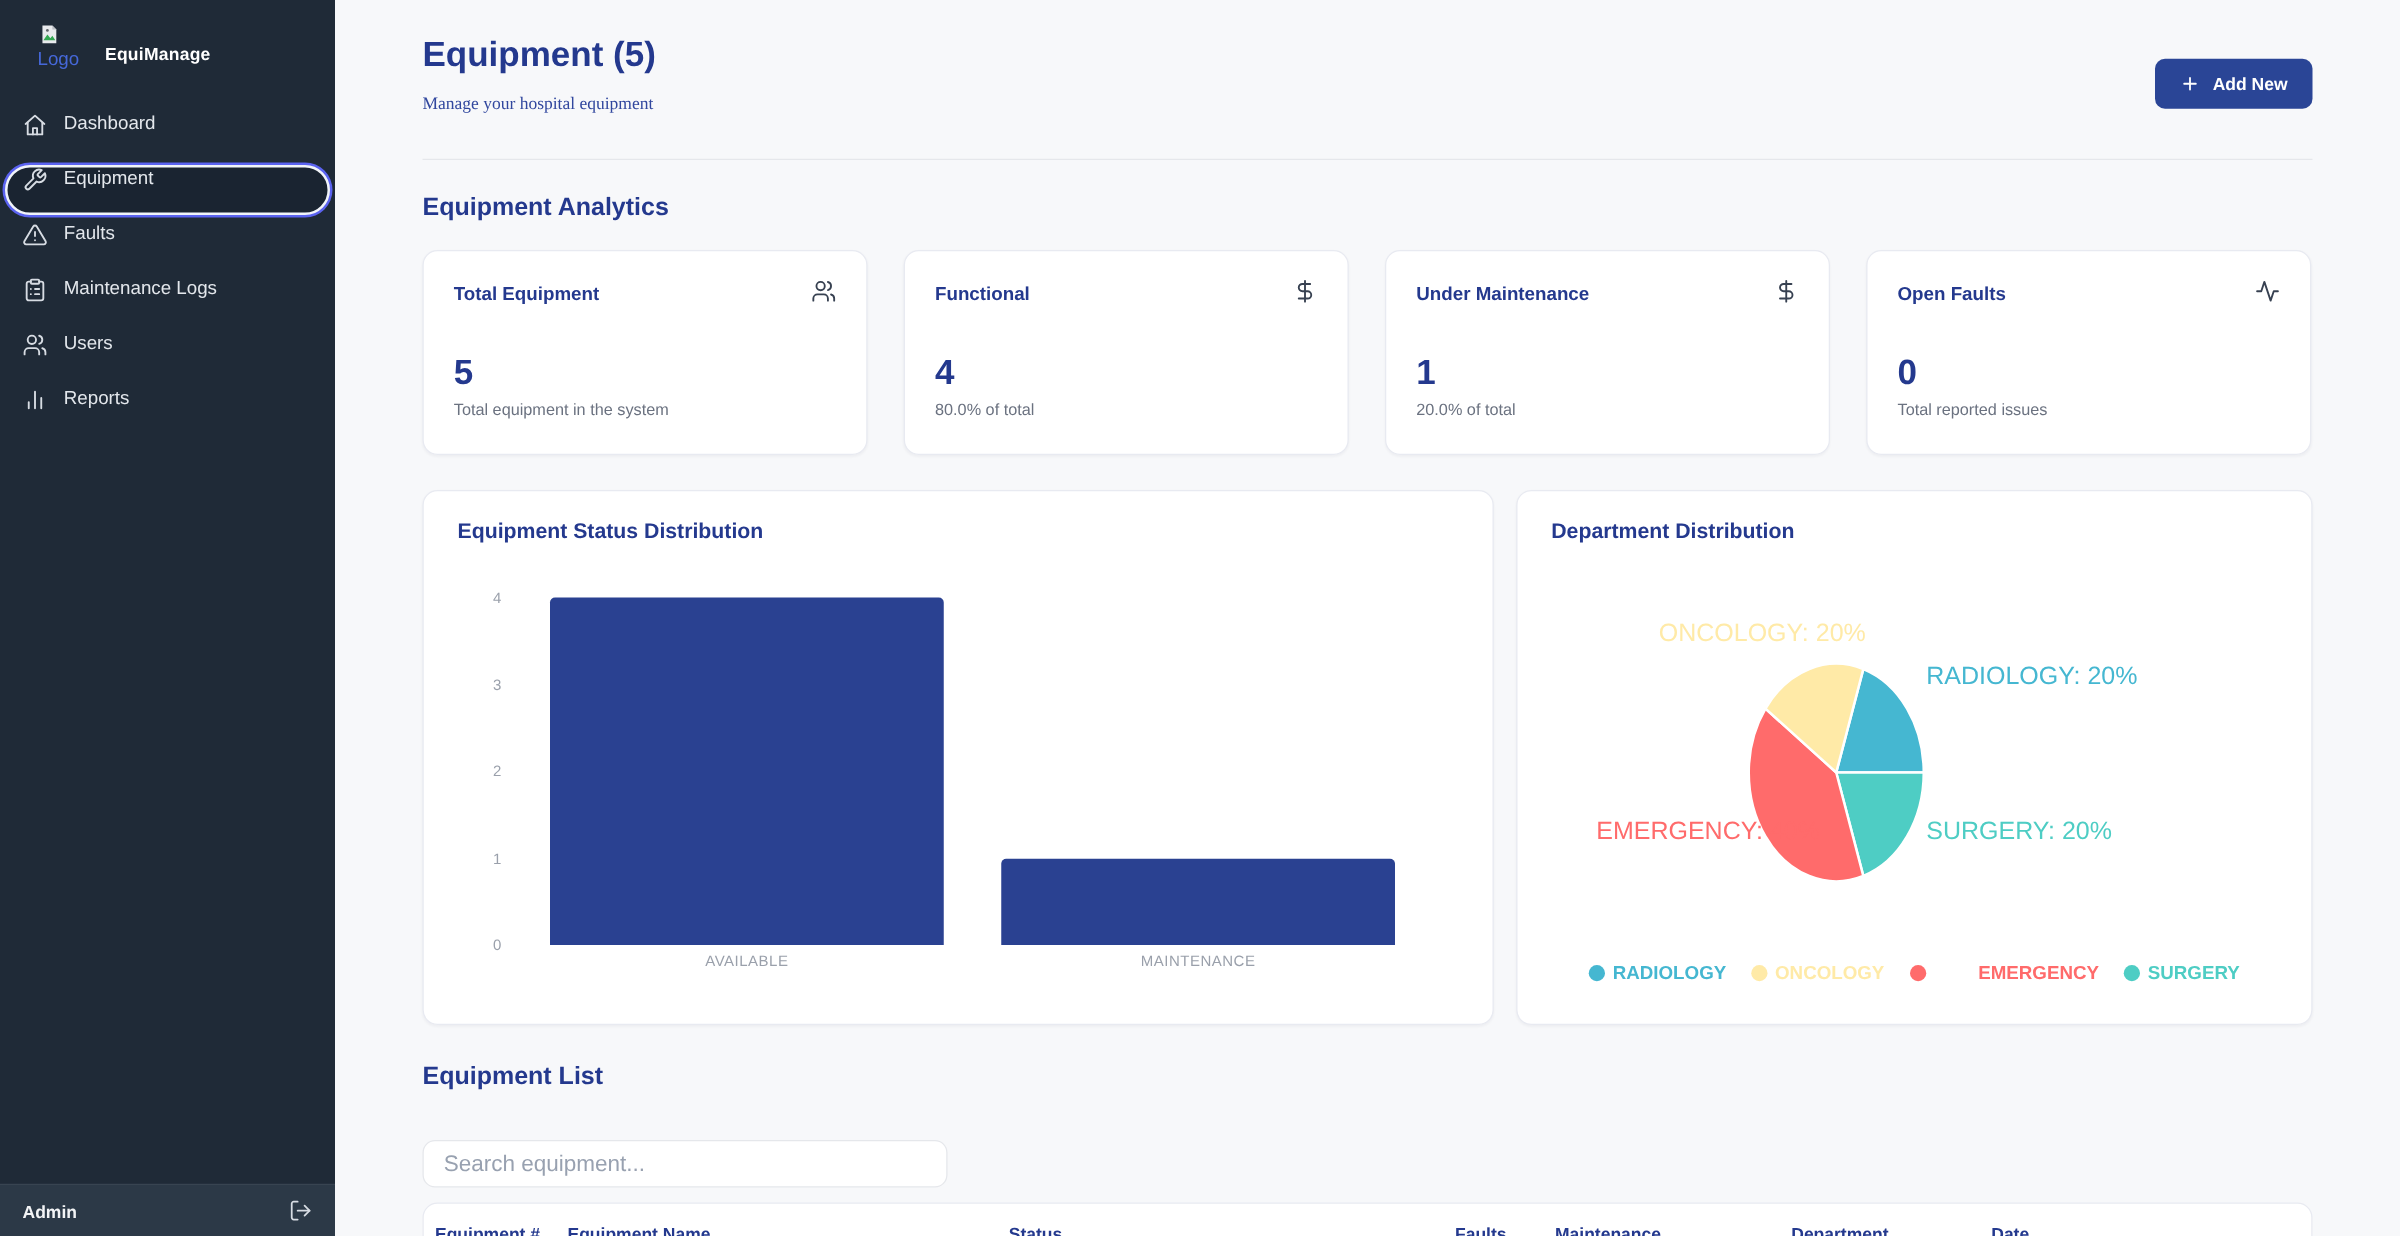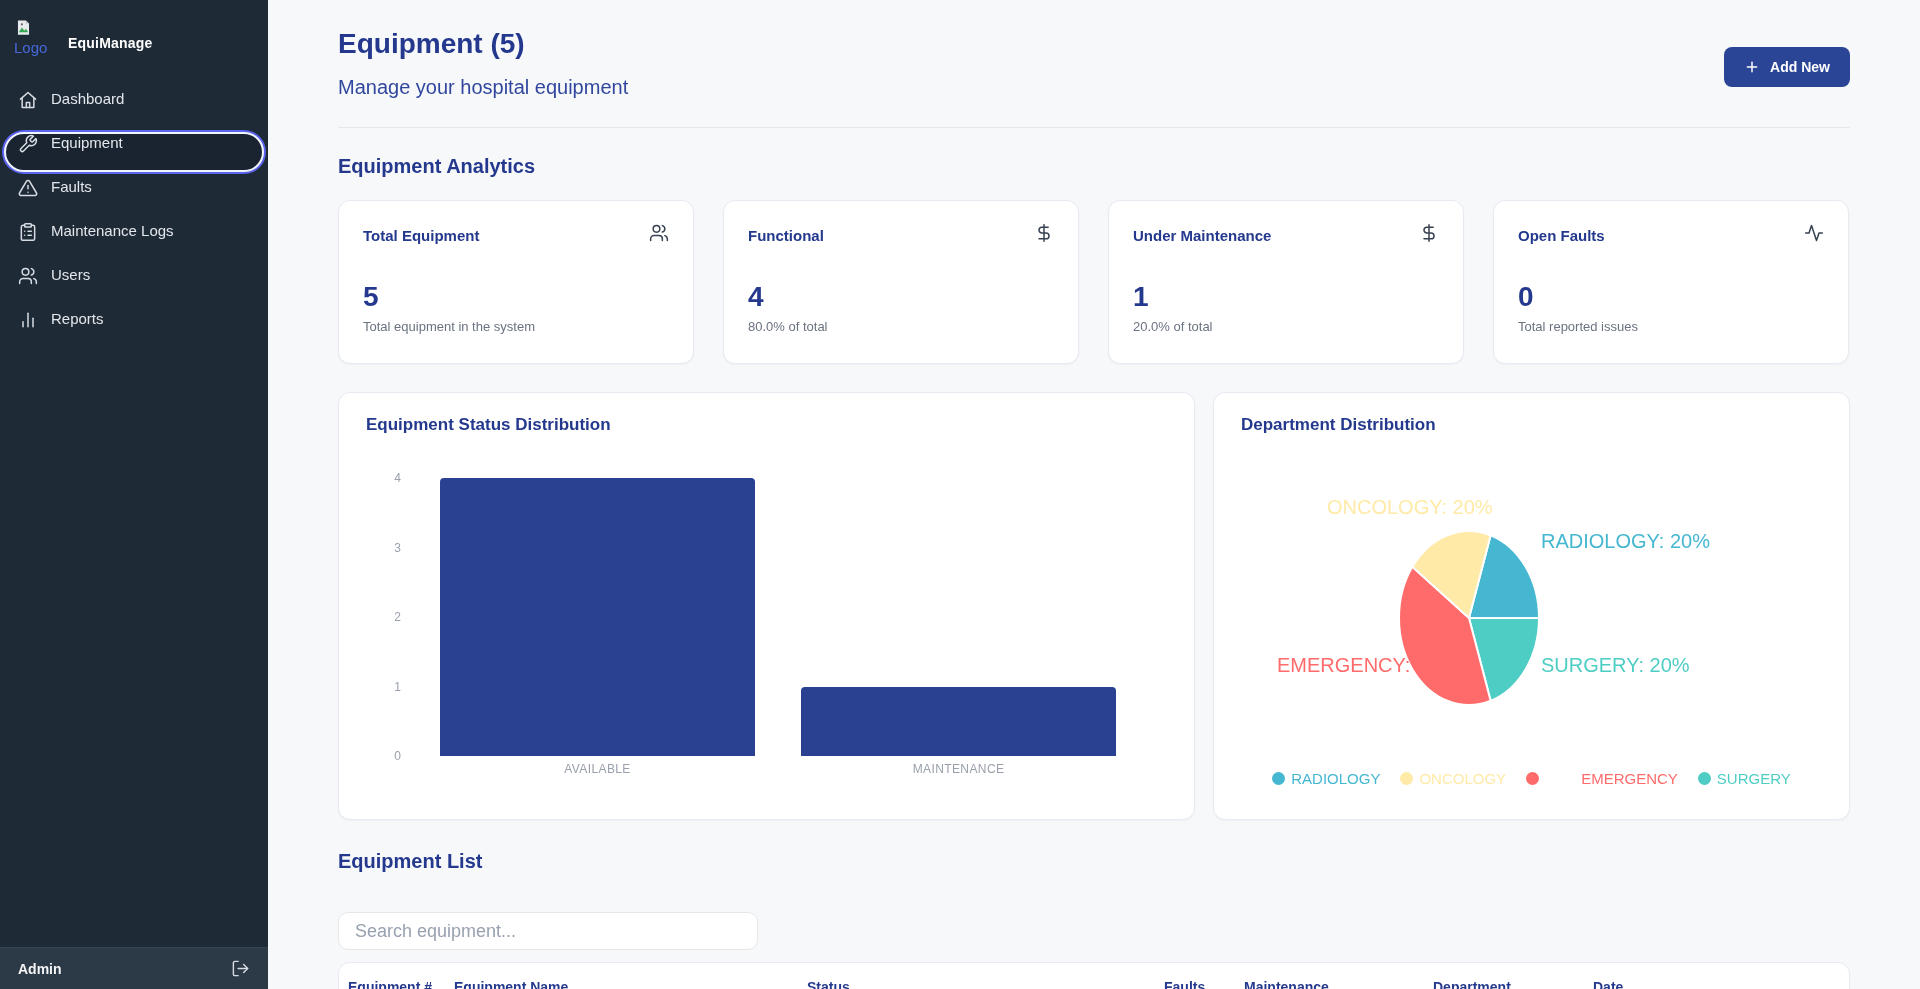--- a/index.html
+++ b/index.html
@@ -1,40 +1,40 @@
 <!DOCTYPE html>
 <html><head>
 <meta charset="utf-8">
 <style>
   * { margin:0; padding:0; box-sizing:border-box; }
   html,body { width:1920px; height:989px; overflow:hidden; }
   body { font-family:"Liberation Sans", sans-serif; background:#f7f8fa; position:relative; }
 
   
-  .sidebar { position:absolute; left:0; top:0; width:268px; height:989px; background:#1f2a37; color:#e3e7ec; }
+  .sidebar { position:absolute; left:0; top:0; width:268px; height:989px; background:#1f2a37; color:#e3e7ec;padding-left:16px; }
   .logo-row { display:flex; align-items:center; gap:14px; padding:18px 16px 10px 14px; }
   .broken-img { width:40px; height:50px; overflow:hidden; display:flex; flex-direction:column; align-items:flex-start; }
   .broken-img svg { width:19px; height:19px; }
   .broken-alt { color:#4668d9; font-size:15px; white-space:nowrap; margin-top:2px; }
   .brand { font-size:14px; font-weight:800; color:#fff; letter-spacing:.2px; }
   .nav { position:absolute; top:88px; left:0; right:0; padding:0 4px; }
   .nav-item { display:flex; align-items:flex-start; gap:13px; height:40px; margin-bottom:4px; padding:0 12px;
               border-radius:9999px; font-size:15px; font-weight:500; color:#e3e7ec; cursor:pointer; border:2px solid transparent; }
   .nav-item svg { width:20px; height:20px; stroke:#d7dce3; }
   .nav-item.active { background:#1a2431; border:2px solid #f1f4f9; box-shadow:0 0 0 2px #5b63f0; }
   .sidebar-footer { position:absolute; left:0; bottom:0; width:268px; height:42px; background:#2c3947;
                     display:flex; align-items:center; justify-content:space-between; padding:0 18px;
                     border-top:1px solid rgba(255,255,255,.06); }
   .sidebar-footer .user { font-size:14px; font-weight:600; color:#f3f4f6; }
   .sidebar-footer svg { width:19px; height:19px; stroke:#d7dce3; cursor:pointer; }
 
   
   .main { position:absolute; left:268px; top:0; width:1652px; height:989px; }
   .page-title { position:absolute; left:70px; top:28px; font-size:28px; font-weight:800; color:#24398e; }
-  .page-subtitle { position:absolute; left:70px; top:76px; font-size:20px; color:#31479e; }
+  .page-subtitle { position:absolute; left:70px; top:76px; font-size:14px; color:#31479e;font-family:Liberation Serif, serif; }
   .add-btn { position:absolute; right:70px; top:47px; height:40px; padding:0 20px; background:#2a4596; color:#fff;
              border:none; border-radius:8px; font-size:14px; font-weight:600; font-family:inherit;
              display:flex; align-items:center; gap:10px; cursor:pointer; }
   .add-btn svg { width:16px; height:16px; stroke:#fff; }
   .header-divider { position:absolute; left:70px; right:70px; top:127px; height:1px; background:#e5e7eb; }
   .section-title { font-size:20px; font-weight:700; color:#24398e; }
   .analytics-title { position:absolute; left:70px; top:155px; }
 
   
   .cards-row { position:absolute; left:70px; top:200px; width:1512px; display:flex; gap:29px; }
@@ -57,21 +57,21 @@
   .bar-yaxis span { position:absolute; right:0; transform:translateY(-50%); font-size:12px; color:#9aa0ab; }
   .bar-plot { position:absolute; left:78px; right:55px; top:85px; height:278px; display:flex; align-items:flex-end; }
   .bar-cell { flex:1; height:100%; display:flex; align-items:flex-end; justify-content:center; }
   .bar-rect { width:87%; background:#2a4191; border-radius:4px 4px 0 0; }
   .bar-xlabels { position:absolute; left:78px; right:55px; top:369px; display:flex; }
   .bar-xlabels span { flex:1; text-align:center; font-size:12px; color:#9aa0ab; letter-spacing:.4px; }
 
   .pie-svg { position:absolute; left:175px; top:128px; width:160px; height:194px; }
   .pie-callout { position:absolute; font-size:20px; font-weight:500; white-space:nowrap; }
   .pie-legend { position:absolute; left:0; right:0; bottom:32px; display:flex; justify-content:center; gap:20px; }
-  .legend-item { display:flex; align-items:center; gap:6px; font-size:15px; font-weight:400; }
+  .legend-item { display:flex; align-items:center; gap:6px; font-size:15px; font-weight:700; }
   .legend-dot { width:13px; height:13px; border-radius:50%; }
 
   
   .list-title { position:absolute; left:70px; top:850px; }
   .search-input { position:absolute; left:70px; top:912px; width:420px; height:38px; background:#fff;
                   border:1px solid #e5e7eb; border-radius:10px; padding:0 16px; font-size:18px;
                   font-family:inherit; color:#374151; }
   .search-input::placeholder { color:#98a1b0; }
   .table-card { position:absolute; left:70px; top:962px; width:1512px; height:120px; background:#fff;
                 border:1px solid #e8eaf1; border-radius:12px 12px 0 0; }

